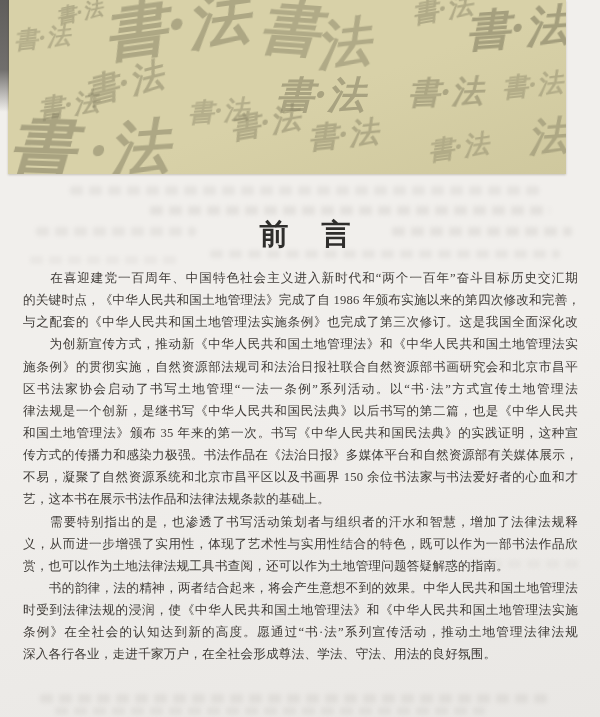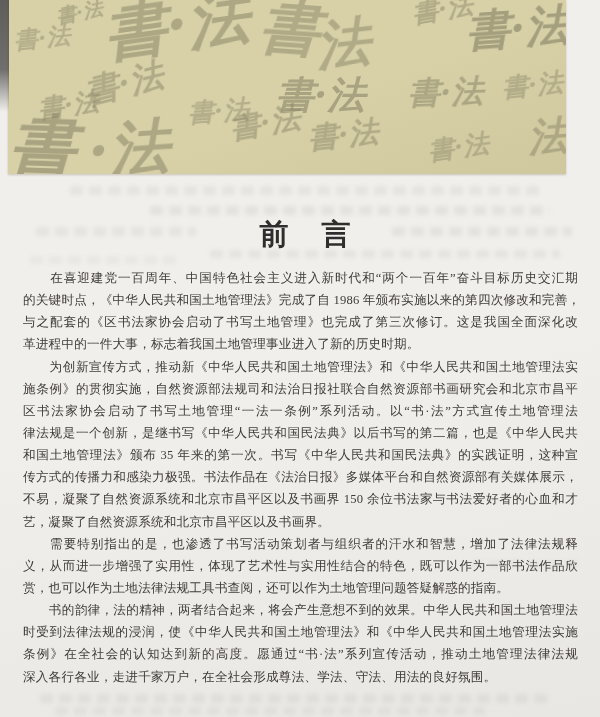--- a/index.html
+++ b/index.html
@@ -118,30 +118,29 @@
     <div class="bleed" style="left: 40px; top: 694px; width: 510px; height: 9px; opacity: 0.1;"></div>
     <div class="bleed" style="left: 55px; top: 707px; width: 430px; height: 8px; opacity: 0.09;"></div>
   </div>
 
 <div class="title">前　言</div>
 
 <div class="body-text">
 
 <div class="line">　　在喜迎建党一百周年、中国特色社会主义进入新时代和“两个一百年”奋斗目标历史交汇期</div>
     <div class="line">的关键时点，《中华人民共和国土地管理法》完成了自 1986 年颁布实施以来的第四次修改和完善，</div>
-    <div class="line">与之配套的《区书法家协会启动了书写土地管理》也完成了第三次修订。这是我国全面深化改</div>
-    <div class="line end">革进程中的一件大事，标志着我国土地管理事业进入了新的历史时期。</div>
+    <div class="line">与之配套的《中华人民共和国土地管理法实施条例》也完成了第三次修订。这是我国全面深化改</div>
     <div class="line">　　为创新宣传方式，推动新《中华人民共和国土地管理法》和《中华人民共和国土地管理法实</div>
     <div class="line">施条例》的贯彻实施，自然资源部法规司和法治日报社联合自然资源部书画研究会和北京市昌平</div>
     <div class="line">区书法家协会启动了书写土地管理“一法一条例”系列活动。以“书·法”方式宣传土地管理法</div>
     <div class="line">律法规是一个创新，是继书写《中华人民共和国民法典》以后书写的第二篇，也是《中华人民共</div>
     <div class="line">和国土地管理法》颁布 35 年来的第一次。书写《中华人民共和国民法典》的实践证明，这种宣</div>
     <div class="line">传方式的传播力和感染力极强。书法作品在《法治日报》多媒体平台和自然资源部有关媒体展示，</div>
     <div class="line">不易，凝聚了自然资源系统和北京市昌平区以及书画界 150 余位书法家与书法爱好者的心血和才</div>
-    <div class="line end">艺，凝聚了自然资源系统和北京市昌平区以及书画界。</div>
+    <div class="line end">艺，这本书在展示书法作品和法律法规条款的基础上。</div>
     <div class="line">　　需要特别指出的是，也渗透了书写活动策划者与组织者的汗水和智慧，增加了法律法规释</div>
     <div class="line">义，从而进一步增强了实用性，体现了艺术性与实用性结合的特色，既可以作为一部书法作品欣</div>
     <div class="line end">赏，也可以作为土地法律法规工具书查阅，还可以作为土地管理问题答疑解惑的指南。</div>
     <div class="line">　　书的韵律，法的精神，两者结合起来，将会产生意想不到的效果。中华人民共和国土地管理法</div>
     <div class="line">时受到法律法规的浸润，使《中华人民共和国土地管理法》和《中华人民共和国土地管理法实施</div>
     <div class="line">条例》在全社会的认知达到新的高度。愿通过“书·法”系列宣传活动，推动土地管理法律法规</div>
     <div class="line end">深入各行各业，走进千家万户，在全社会形成尊法、学法、守法、用法的良好氛围。</div>
   </div>
 
 </body></html>

